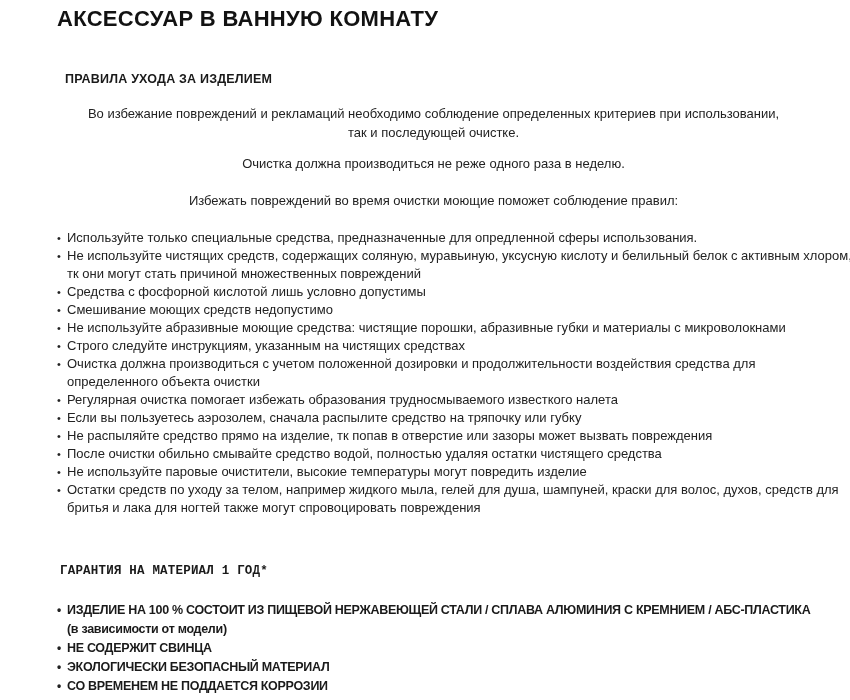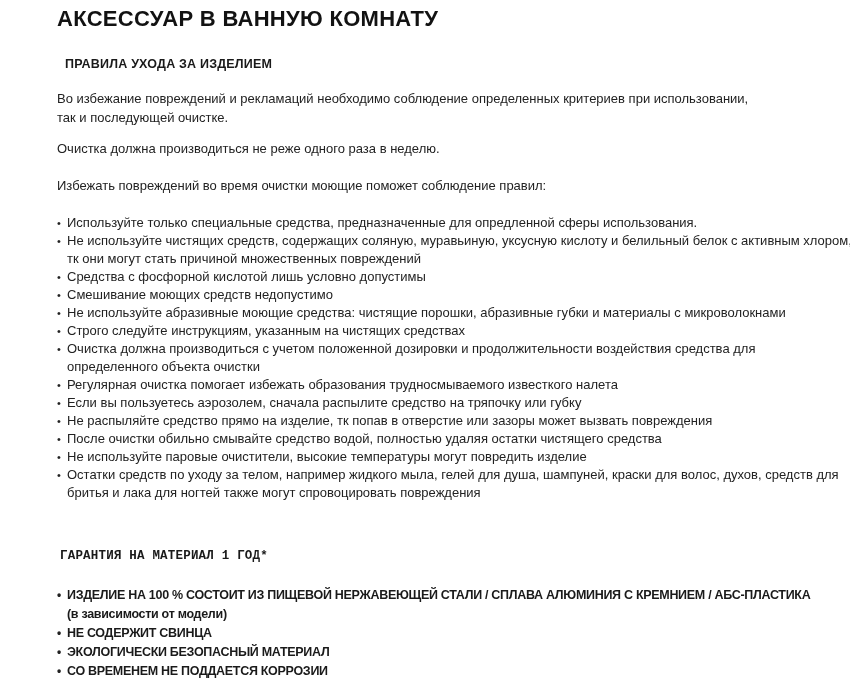--- a/index.html
+++ b/index.html
@@ -23,29 +23,30 @@
   }
 
   .sec-heading {
     margin: 0;
     font-size: 12.5px;
     line-height: 16px;
     font-weight: bold;
     color: #1a1a1a;
     letter-spacing: 0.2px;
   }
-  .care-heading { margin-top: 24px; padding-left: 8px; }
+  .care-heading { margin-top: 39px; padding-left: 8px; }
   .warranty-heading { margin-top: 46px; padding-left: 3px; font-family: Liberation Mono, monospace; }
 
   .intro {
     margin: 0;
     font-size: 13px;
     line-height: 19px;
     white-space: pre-line;
     color: #222;
+    text-align: center;
   }
   .intro-1 { margin-top: 17px; }
   .intro-2 { margin-top: 12px; }
   .intro-3 { margin-top: 18px; }
 
   .rules {
     margin-top: 19px;
     font-size: 13px;
     line-height: 18px;
     color: #222;

